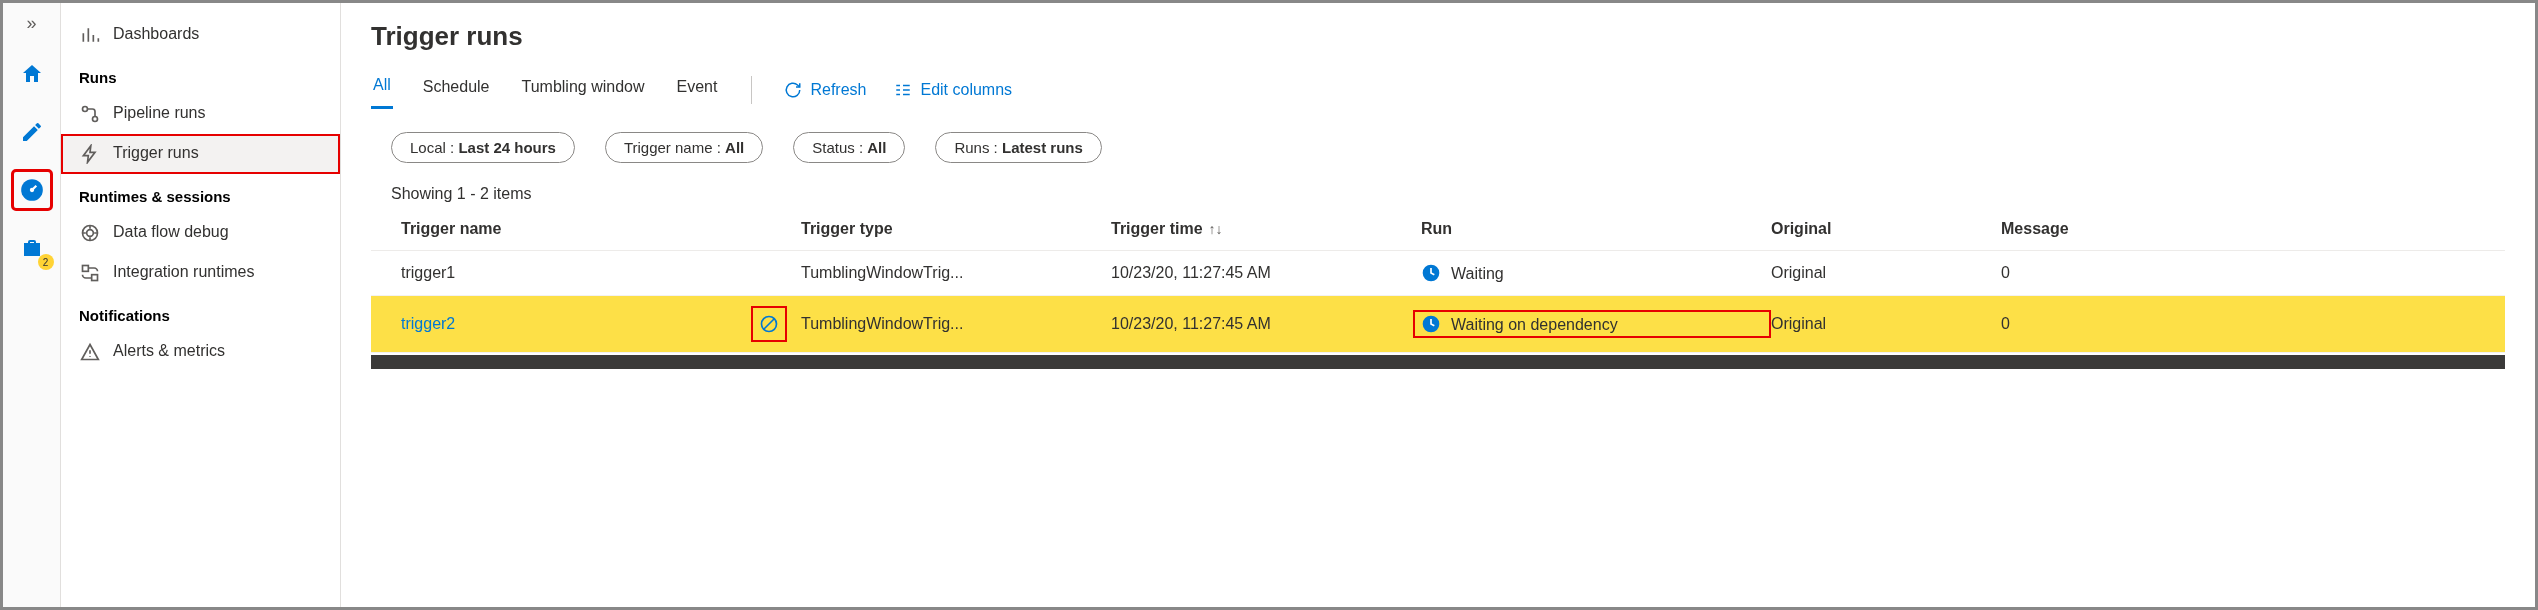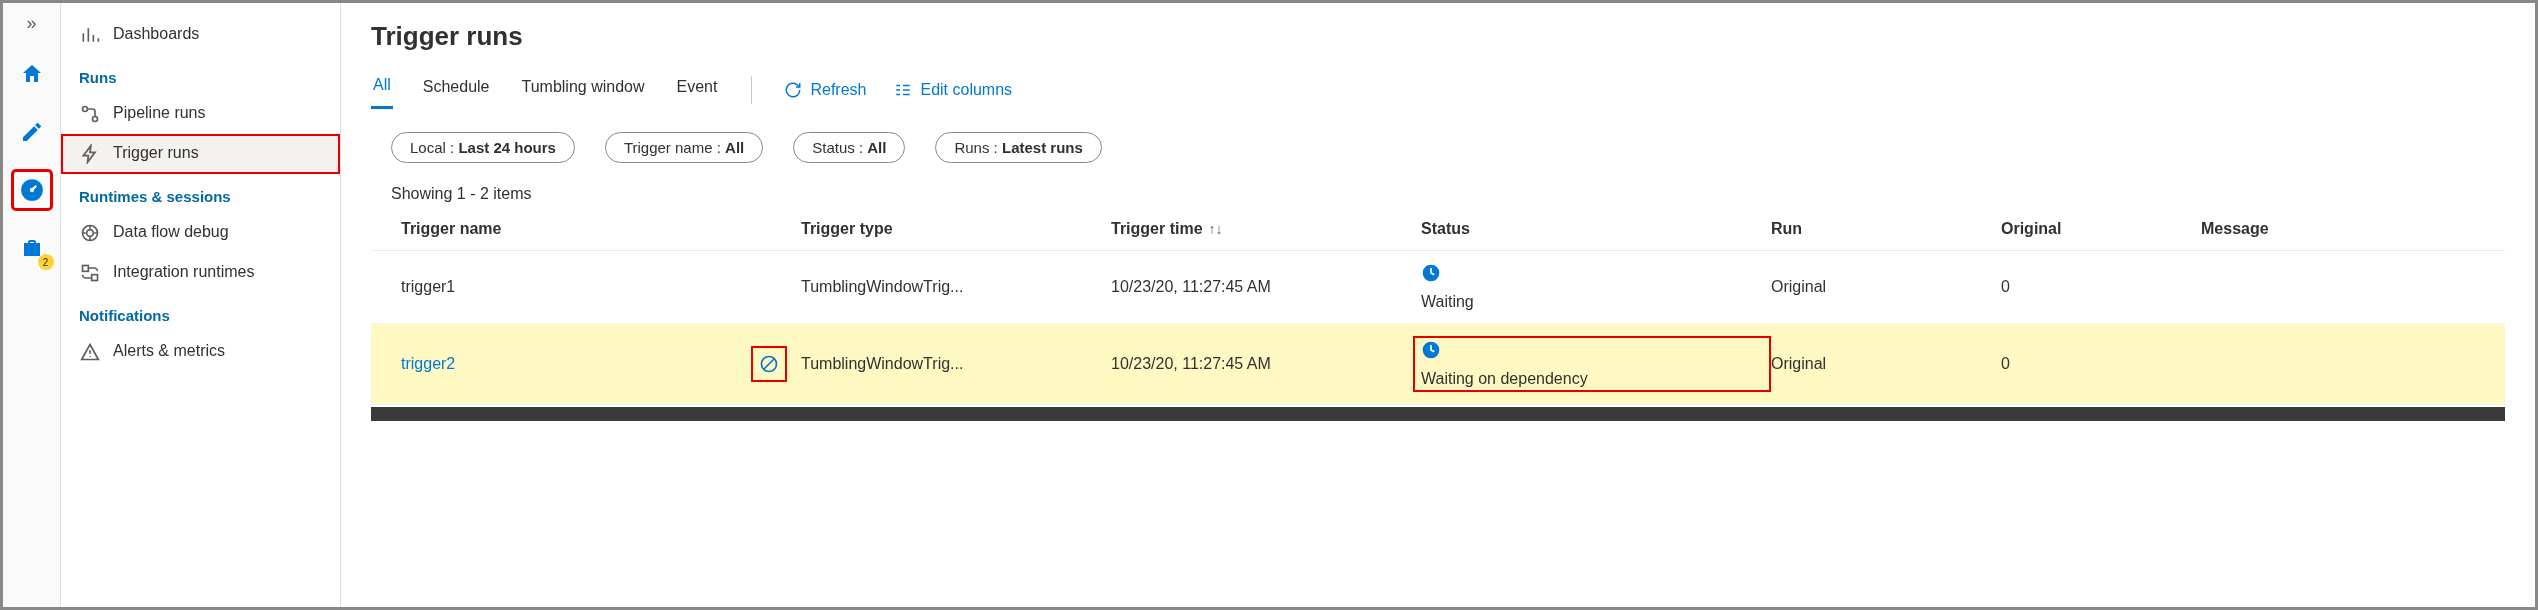--- a/index.html
+++ b/index.html
@@ -76,21 +76,21 @@
     }
     .sb-item.active {
       background: #f3f2f1;
       outline: 2px solid #e60000;
       outline-offset: -2px;
     }
     .sb-section {
       padding: 14px 18px 8px;
       font-weight: 600;
       font-size: 15px;
-      color: #0369a1;
+      color: #000000;
     }
     .sb-icon { width: 22px; display:flex; align-items:center; justify-content:center; color:#605e5c; }
 
     
     .main {
       flex: 1;
       padding: 18px 30px;
       display: flex;
       flex-direction: column;
       overflow: hidden;
@@ -168,23 +168,23 @@
       font-weight: 600;
       font-size: 16px;
       padding: 12px 30px;
       border-bottom: 1px solid #edebe9;
     }
     .trow {
       padding: 12px 30px;
       font-size: 16px;
       border-bottom: 1px solid #f3f2f1;
     }
-    .trow.hl { background: #fef9c3; }
+    .trow.hl { background: #fde047; }
     .link { color: #0078d4; cursor: pointer; }
-    .status-cell { display: flex; align-items: flex-start; gap: 10px; flex-direction: column; }
+    .status-cell { display: flex; align-items: flex-end; gap: 10px; }
     .status-cell.boxed {
       outline: 2px solid #e60000;
       outline-offset: -2px;
       padding: 4px 8px;
       margin-left: -8px;
     }
     .tname-cell { display:flex; align-items:center; gap:10px; }
     .stop-icon-box {
       width: 32px; height:32px;
       display:flex;align-items:center;justify-content:center;
@@ -325,21 +325,20 @@
     <div class="pill"><span>Runs : </span><b>Latest runs</b></div>
   </div>
 
   <div class="showing">Showing 1 - 2 items</div>
 
   <div class="table">
     <div class="thead">
       <div>Trigger name</div>
       <div>Trigger type</div>
       <div><span>Trigger time</span><span class="sort-ic">↑↓</span></div>
-      <div>Status</div>
       <div>Run</div>
       <div>Original</div>
       <div>Message</div>
     </div>
 
     <div class="trow">
       <div class="tname-cell">
         <span>trigger1</span>
       </div>
       <div>TumblingWindowTrig...</div>

